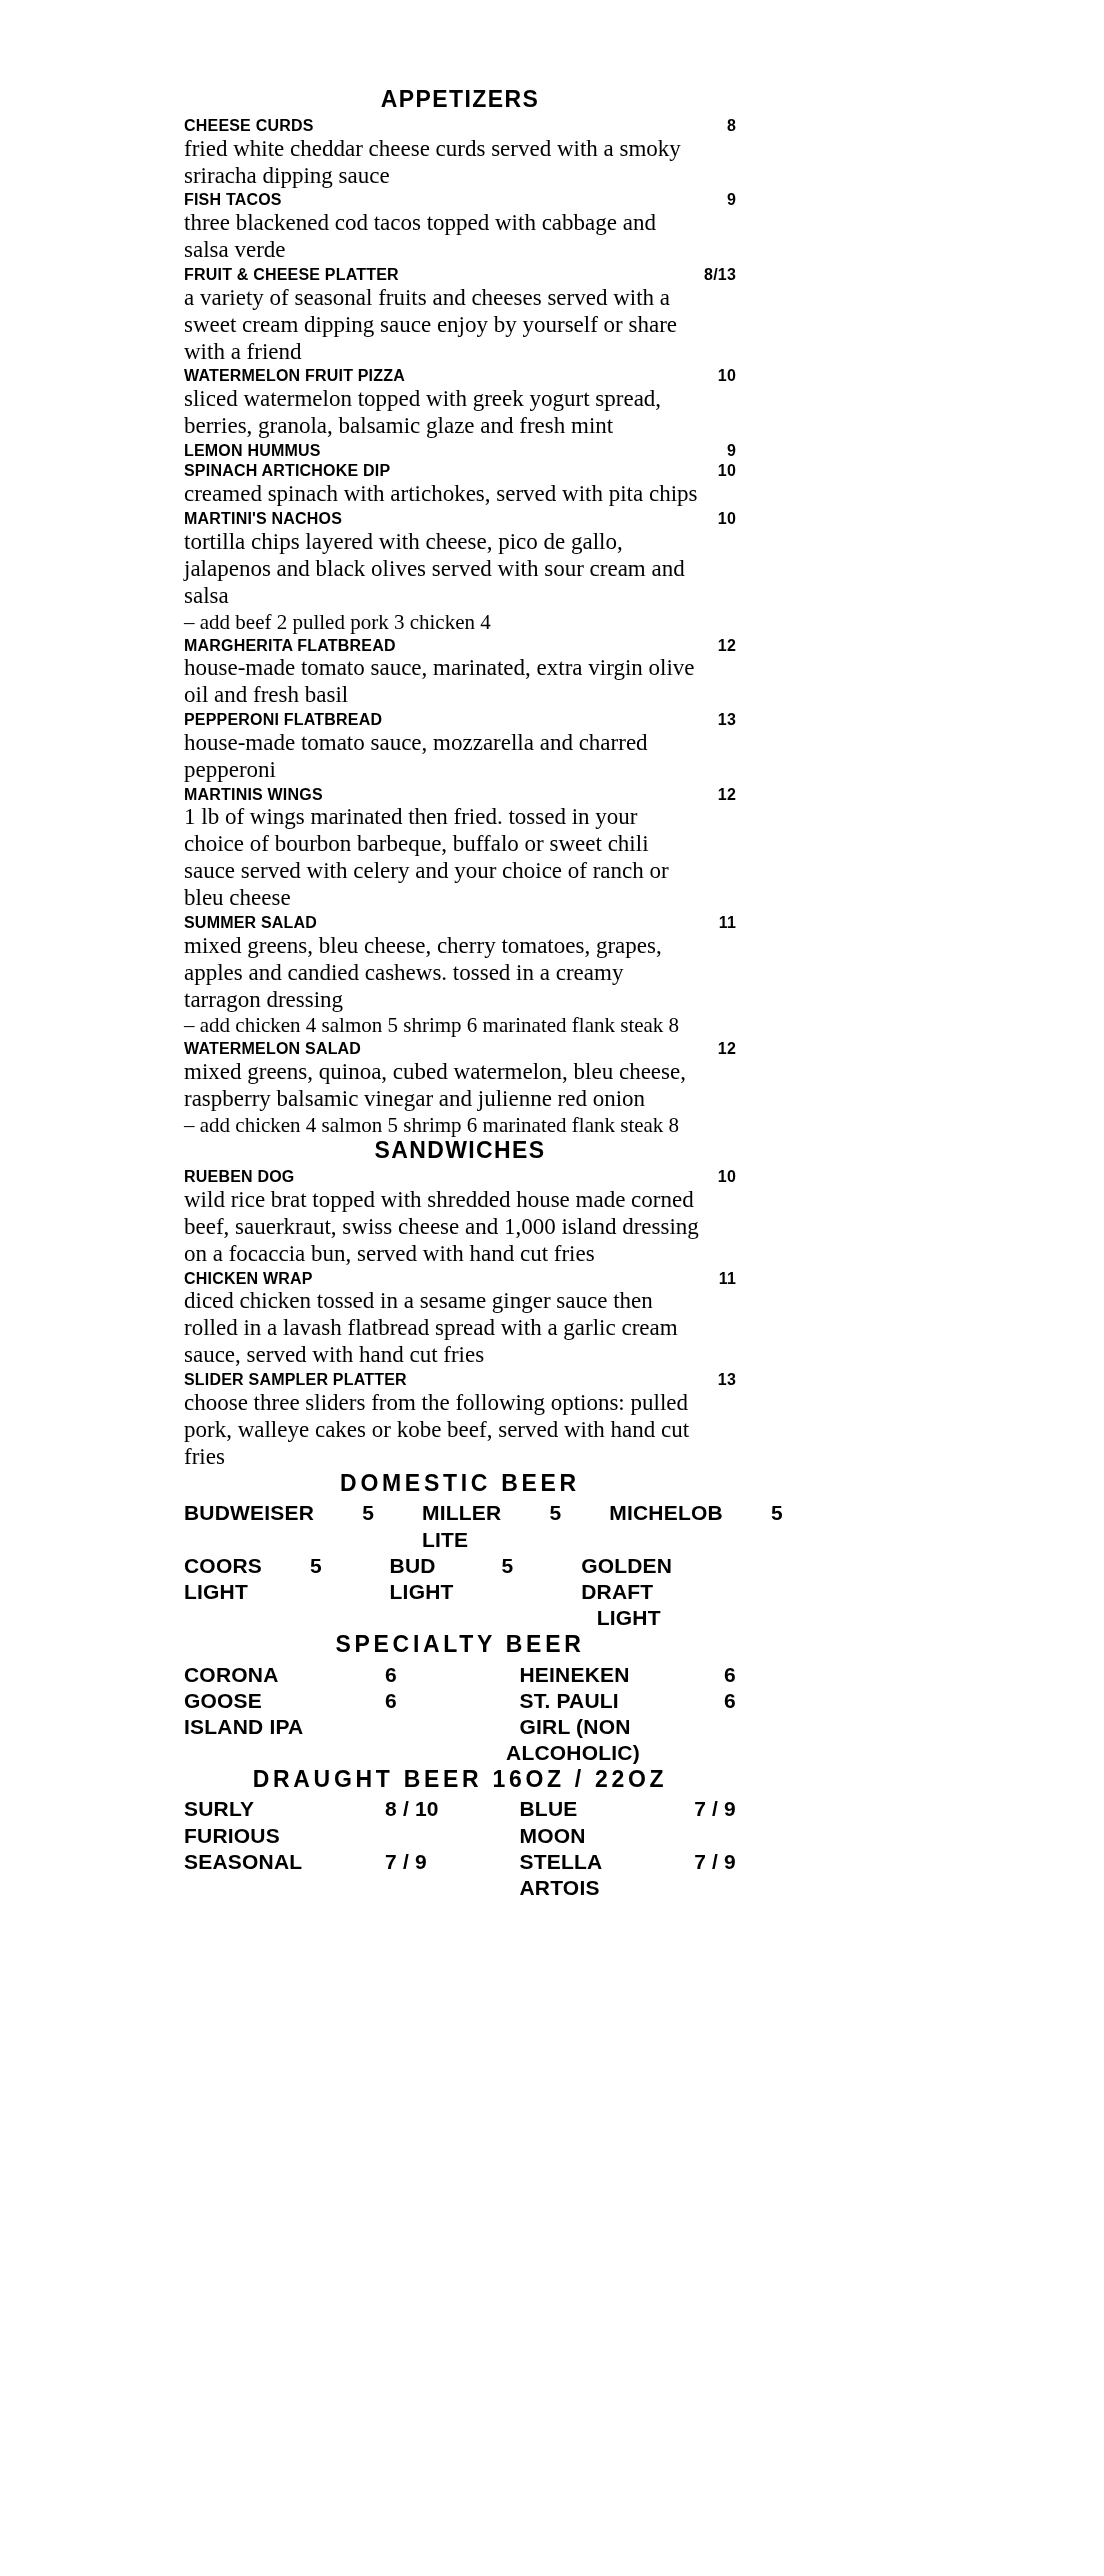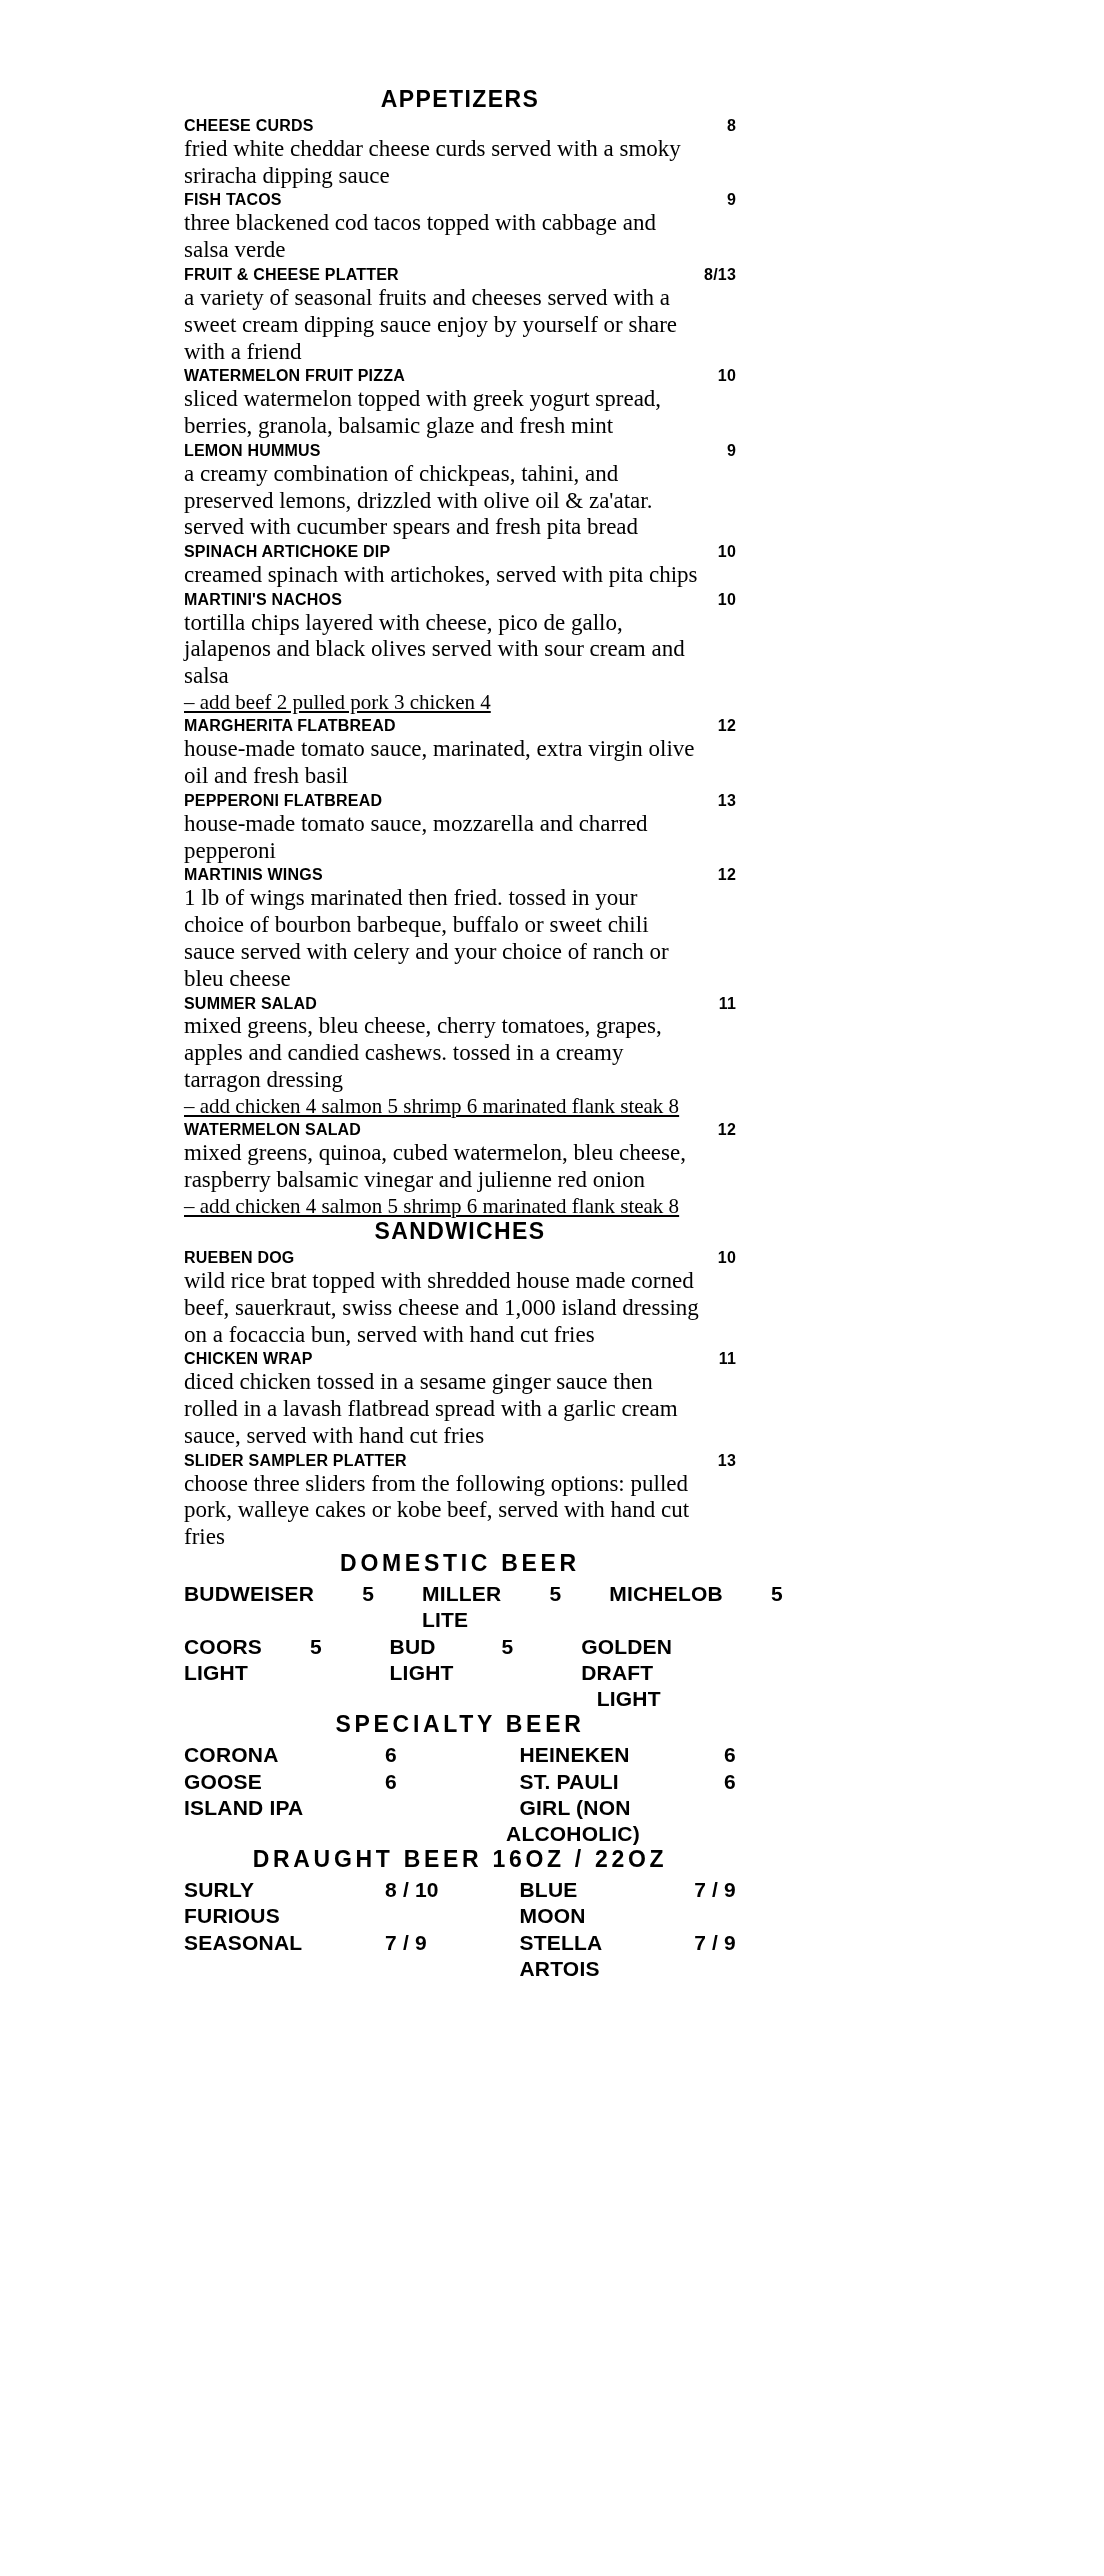--- a/index.html
+++ b/index.html
@@ -59,21 +59,20 @@
     font-size: 23px;
     line-height: 1.17;
     margin: 0;
     padding-right: 37px;
   }
   .item-add {
     font-family: "Liberation Serif", serif;
     font-size: 21px;
     line-height: 1.2;
     margin: 0;
-    text-decoration: underline;
   }
   
   .beer-block {
     margin-top: 1.8px;
   }
   .beer-row {
     display: flex;
     font-family: "Liberation Sans", sans-serif;
     font-weight: bold;
     font-size: 21px;
@@ -133,21 +132,20 @@
       <span class="item-price">10</span>
     </div>
     <p class="item-desc">sliced watermelon topped with greek yogurt spread, berries, granola, balsamic glaze and fresh mint</p>
   </div>
 
   <div class="item">
     <div class="item-head">
       <span class="item-name">LEMON HUMMUS</span>
       <span class="item-price">9</span>
     </div>
-    <p class="item-desc">a creamy combination of chickpeas, tahini, and preserved lemons, drizzled with olive oil &amp; za'atar. served with cucumber spears and fresh pita bread</p>
   </div>
 
   <div class="item">
     <div class="item-head">
       <span class="item-name">SPINACH ARTICHOKE DIP</span>
       <span class="item-price">10</span>
     </div>
     <p class="item-desc">creamed spinach with artichokes, served with pita chips</p>
   </div>
 

